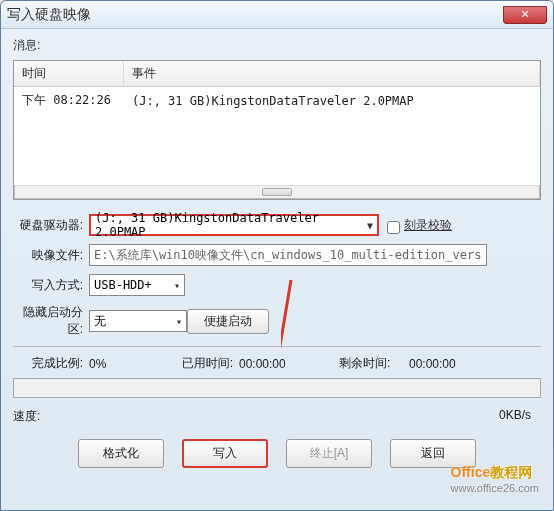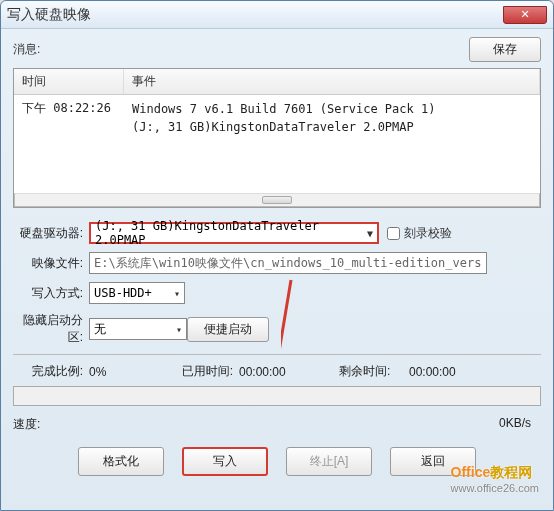--- a/index.html
+++ b/index.html
@@ -57,21 +57,21 @@
     .select, .textin {
       border: 1px solid #888; background: #fff; font-size: 12px;
       padding: 2px 4px; height: 22px; font-family: SimSun, monospace;
     }
     .select { display: flex; align-items: center; justify-content: space-between; cursor: pointer; }
     .select .caret { font-size: 10px; color: #333; margin-left: 4px; }
     .drive-select { width: 290px; border: 2px solid #d43a2f; }
     .textin { width: 398px; color: #666; }
     .method-select { width: 96px; }
     .hidden-select { width: 98px; }
-    .checkbox-wrap { display: flex; align-items: center; margin-left: 8px; color: #333; }
+    .checkbox-wrap { display: flex; align-items: flex-end; margin-left: 8px; color: #333; text-decoration: underline; }
     .checkbox-wrap input { margin-right: 4px; }
     .right-area { flex: 1; display: flex; }
     .divider { border: none; border-top: 1px solid #bbb; margin: 6px 0 8px; }
     .statusrow { display: flex; align-items: center; color: #222; margin-bottom: 6px; }
     .statusrow .sl { width: 76px; text-align: right; padding-right: 6px; }
     .statusrow .sv { width: 90px; }
     .statusrow .sl2 { width: 60px; text-align: right; padding-right: 6px; }
     .statusrow .sv2 { width: 100px; }
     .statusrow .sl3 { width: 70px; text-align: left; }
     .statusrow .sv3 { flex: 1; }
@@ -101,32 +101,30 @@
     <span class="titlebar-text">写入硬盘映像</span>
     <div class="close-btn">
       <span>✕</span>
     </div>
   </div>
 
   <div class="content">
 
     <div class="toprow">
       <span class="label">消息:</span>
-      <button class="btn">保存</button>
     </div>
 
     <div class="table-wrap">
       <div class="thead">
         <div class="th th-time">时间</div>
         <div class="th th-event">事件</div>
       </div>
       <div class="tbody">
         <div class="td-time">下午 08:22:26</div>
         <div class="td-event">
-          <div>Windows 7 v6.1 Build 7601 (Service Pack 1)</div>
           <div>(J:, 31 GB)KingstonDataTraveler 2.0PMAP</div>
         </div>
       </div>
       <div style="flex:1"></div>
       <div class="scroll-handle">
         <div class="scroll-grip"></div>
       </div>
     </div>
 
     <div class="form">

